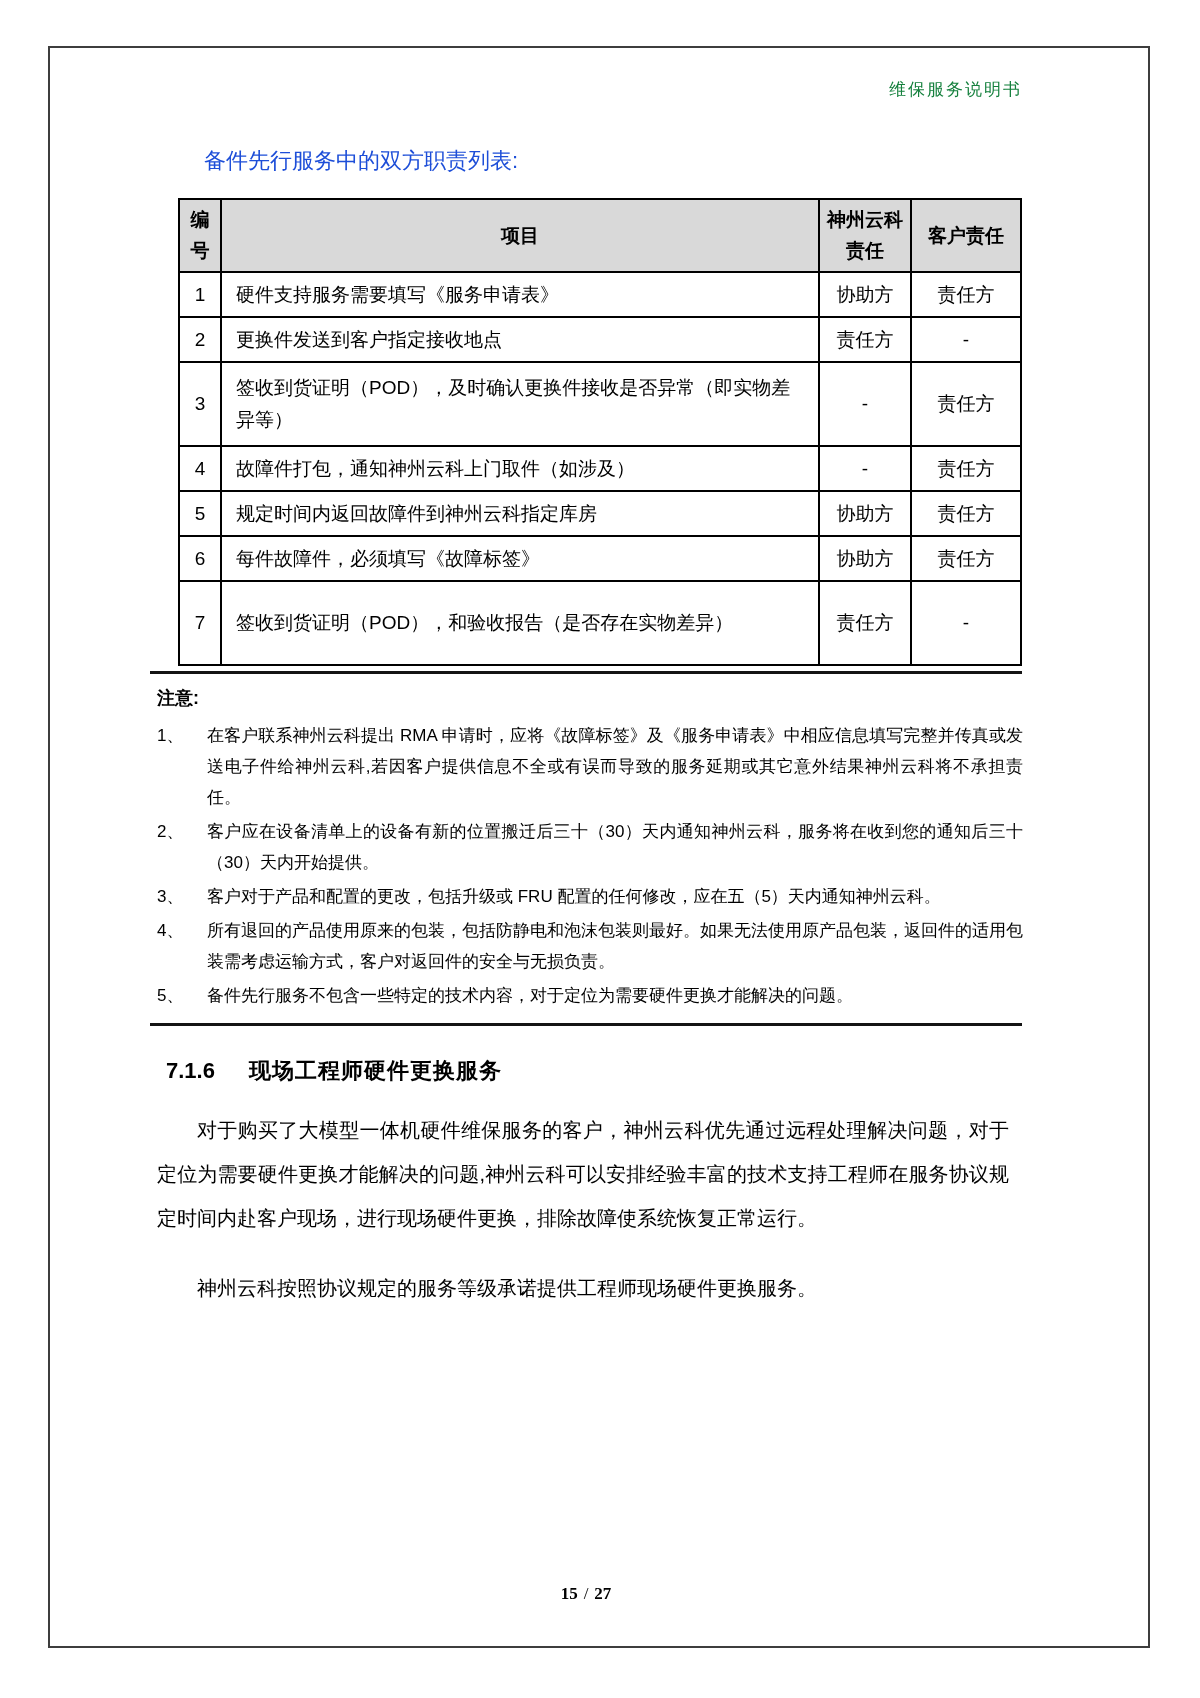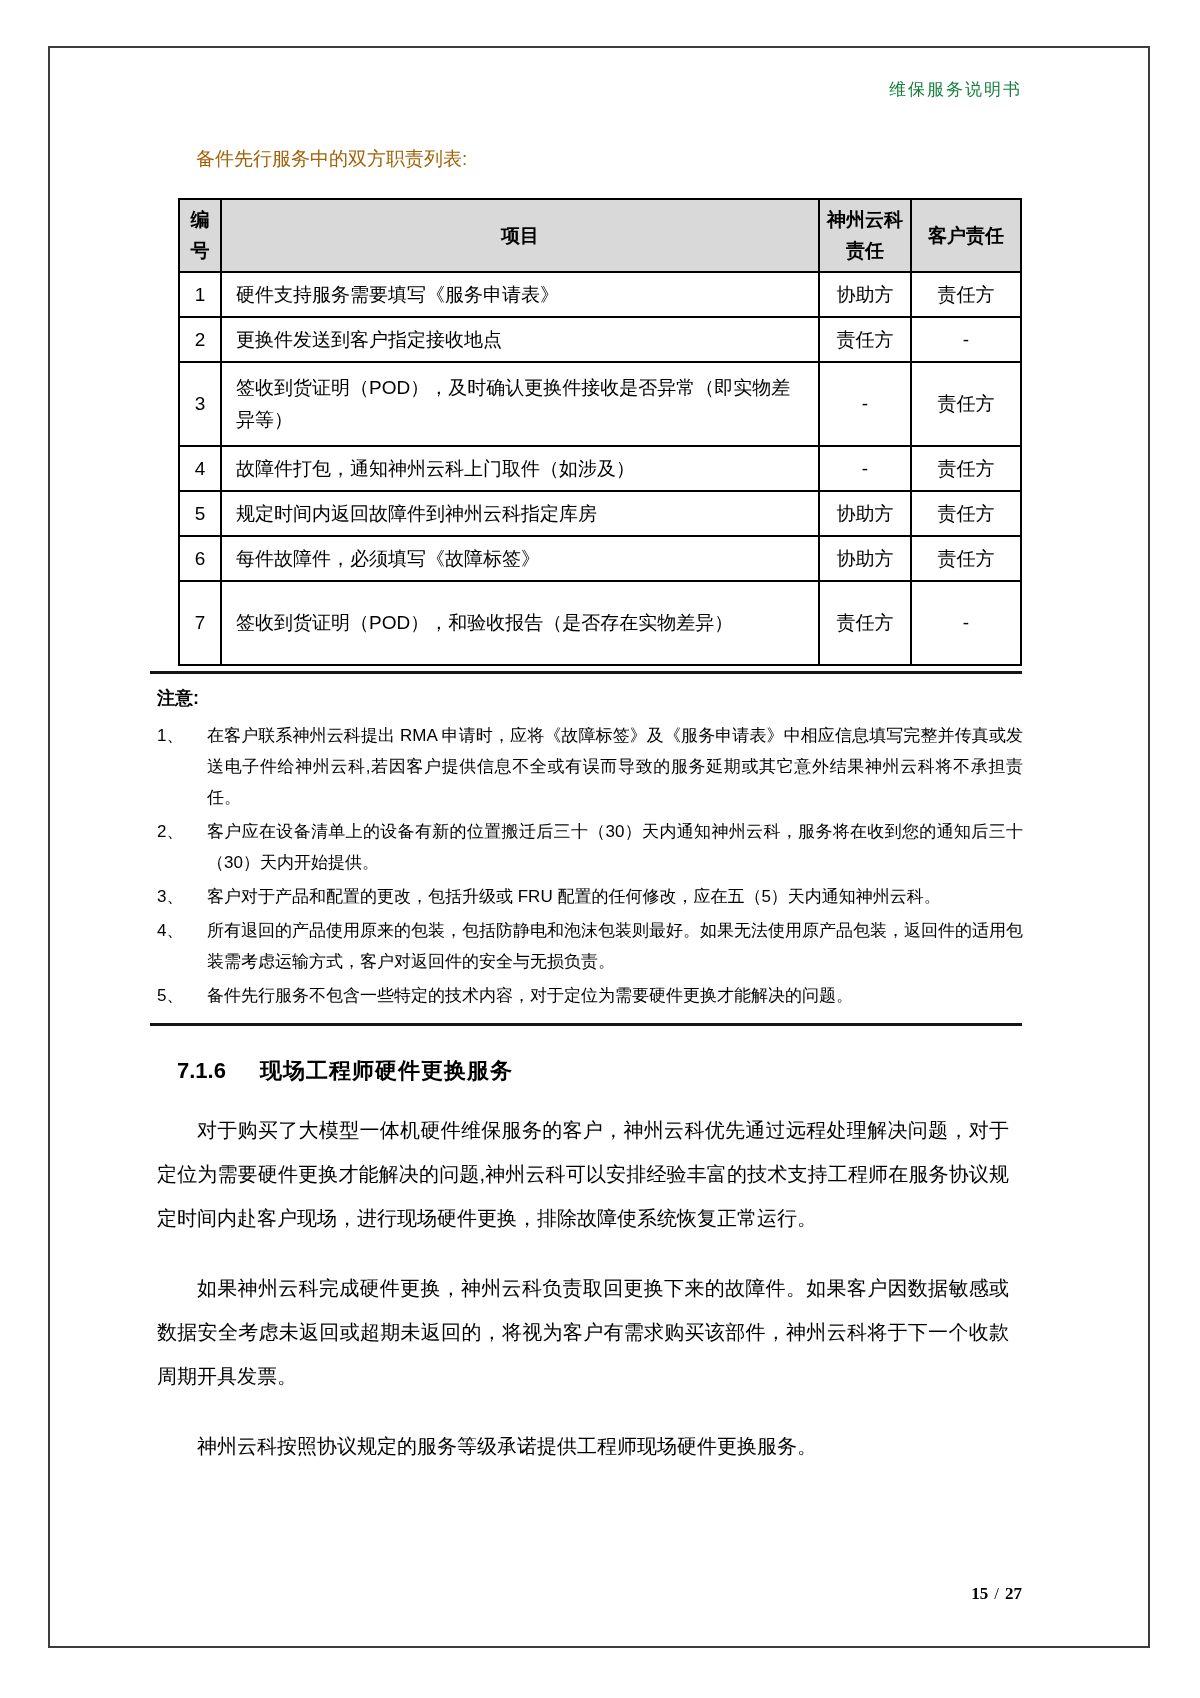--- a/index.html
+++ b/index.html
@@ -12,21 +12,21 @@
   .page-frame{
     position:absolute;left:48px;top:46px;width:1102px;height:1602px;
     border:2px solid #3d3d3d;box-sizing:border-box;background:#fff;
   }
   .doc-header{
     position:absolute;top:78px;left:0;width:1022px;text-align:right;
     font-family:"Liberation Serif","DejaVu Serif",serif;
     font-size:17px;color:#15803d;letter-spacing:2px;
   }
   .intro-line{
-    position:absolute;top:146px;left:196px;font-size:19px;color:#a16207;
+    position:absolute;top:146px;left:204px;font-size:22px;color:#1d4ed8;
   }
   table.resp-table{
     position:absolute;top:198px;left:178px;width:842px;
     border-collapse:collapse;table-layout:fixed;
   }
   .resp-table th,.resp-table td{
     border:2px solid #000;font-size:19px;color:#000;
     padding:4px 6px;box-sizing:border-box;line-height:1.65;
   }
   .resp-table th{
@@ -51,28 +51,28 @@
     position:absolute;top:720px;left:157px;width:866px;
     font-size:17px;color:#000;
   }
   .note{display:flex;margin-bottom:3px;}
   .note-no{flex:none;width:50px;line-height:31px;}
   .note-text{flex:1;line-height:31px;text-align:justify;}
   .section-heading{
     position:absolute;top:1056px;left:166px;
     font-size:22px;font-weight:600;color:#000;letter-spacing:1px;
   }
-  .section-heading .sec-no{margin-right:34px;letter-spacing:0;margin-left:11px;}
+  .section-heading .sec-no{margin-right:34px;letter-spacing:0;}
   .body-text{
     position:absolute;top:1108px;left:157px;width:852px;
     font-size:20px;color:#000;text-align:justify;
   }
   .body-text p{margin:0 0 26px 0;text-indent:2em;line-height:44px;}
   .doc-footer{
-    position:absolute;top:1584px;left:150px;width:872px;text-align:right;
+    position:absolute;top:1584px;left:150px;width:872px;text-align:center;
     font-family:"Liberation Serif","DejaVu Serif",serif;font-size:17px;color:#000;
   }
   .doc-footer .pg{font-weight:700;}
   .doc-footer .sep{font-weight:400;padding:0 6px;}
 </style>
 </head>
 <body>
 
 <div class="page-frame"></div>
 
@@ -167,19 +167,18 @@
 </div>
 
 <div class="rule rule-2"></div>
 
 <div class="section-heading">
   <span class="sec-no">7.1.6</span><span>现场工程师硬件更换服务</span>
 </div>
 
 <div class="body-text">
   <p>对于购买了大模型一体机硬件维保服务的客户，神州云科优先通过远程处理解决问题，对于定位为需要硬件更换才能解决的问题,神州云科可以安排经验丰富的技术支持工程师在服务协议规定时间内赴客户现场，进行现场硬件更换，排除故障使系统恢复正常运行。</p>
-  <p>如果神州云科完成硬件更换，神州云科负责取回更换下来的故障件。如果客户因数据敏感或数据安全考虑未返回或超期未返回的，将视为客户有需求购买该部件，神州云科将于下一个收款周期开具发票。</p>
   <p>神州云科按照协议规定的服务等级承诺提供工程师现场硬件更换服务。</p>
 </div>
 
 <div class="doc-footer">
   <span class="pg">15</span><span class="sep">/</span><span class="pg">27</span>
 </div>
 
 </body></html>

